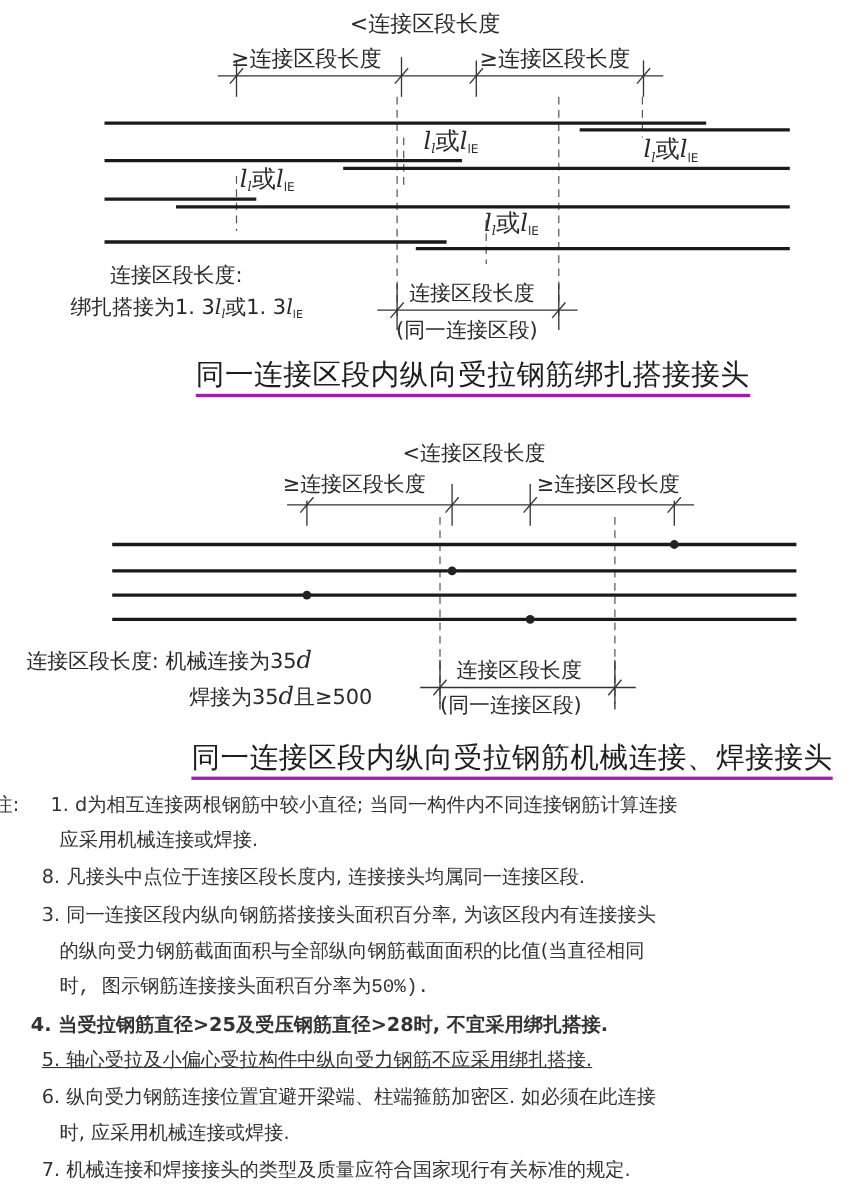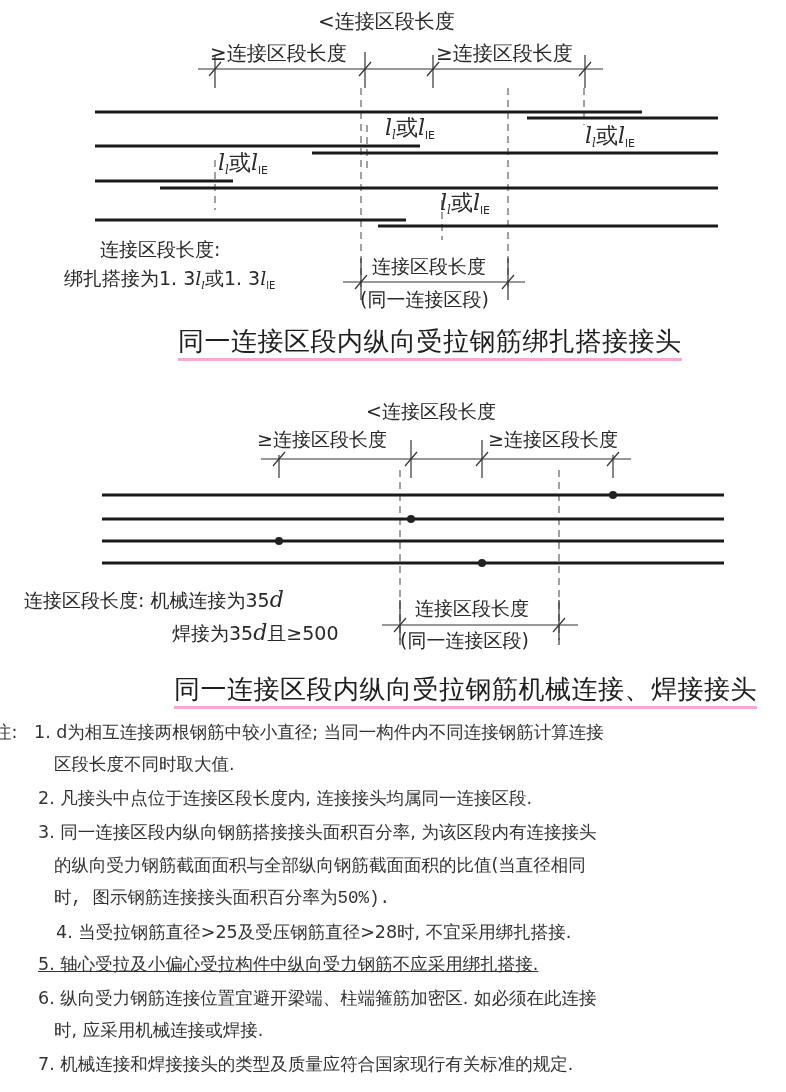--- a/index.html
+++ b/index.html
@@ -2,21 +2,21 @@
 <html><head>
 <meta charset="utf-8">
 <style>
   html, body { margin:0; padding:0; background:#ffffff; }
   body { width:786px; height:1092px; position:relative; overflow:hidden;
          font-family:"DejaVu Sans", sans-serif; color:#2a2a2a; }
   svg { position:absolute; left:0; top:0; }
   .t { font-family:"DejaVu Sans", sans-serif; fill:#2a2a2a; }
   .it { font-family:"DejaVu Serif", serif; font-style:italic; fill:#2a2a2a; }
   .title { position:absolute; font-size:26px; color:#1e1e1e; white-space:nowrap;
-           border-bottom:3px solid #f9a8d4; line-height:34px; letter-spacing:0.5px; }
+           border-bottom:3px solid #a21caf; line-height:34px; letter-spacing:0.5px; }
   .notes { position:absolute; left:0; top:716px; width:786px; font-size:17.5px;
            color:#333; line-height:32px; }
   .note { position:absolute; white-space:nowrap; }
 </style>
 </head>
 <body>
 
 <svg width="786" height="390" viewBox="0 0 786 390">
 
   <text class="t" x="318" y="28" font-size="20">&lt;连接区段长度</text>
@@ -119,24 +119,24 @@
       <line x1="553" y1="632" x2="565" y2="618"></line>
   </g>
   <text class="t" x="415" y="615" font-size="19">连接区段长度</text>
   <text class="t" x="400" y="647" font-size="19">(同一连接区段)</text>
 </svg>
 
 <div class="title" style="left:132px; top:672px;margin-left:42px;">同一连接区段内纵向受拉钢筋机械连接、焊接接头</div>
 
 <div class="notes">
   <span class="note" style="left:-6px; top:0;">注:</span>
-  <span class="note" style="left:34px; top:0;">1. d为相互连接两根钢筋中较小直径; 当同一构件内不同连接钢筋计算连接</span>
-  <span class="note" style="left:54px; top:32px;">区段长度不同时取大值.</span>
-  <span class="note" style="left:38px; top:66px;">2. 凡接头中点位于连接区段长度内, 连接接头均属同一连接区段.</span>
+  <span class="note" style="left:46px; top:0;">1. d为相互连接两根钢筋中较小直径; 当同一构件内不同连接钢筋计算连接</span>
+  <span class="note" style="left:54px; top:32px;">应采用机械连接或焊接.</span>
+  <span class="note" style="left:38px; top:66px;">8. 凡接头中点位于连接区段长度内, 连接接头均属同一连接区段.</span>
   <span class="note" style="left:38px; top:100px;">3. 同一连接区段内纵向钢筋搭接接头面积百分率, 为该区段内有连接接头</span>
   <span class="note" style="left:54px; top:133px;">的纵向受力钢筋截面面积与全部纵向钢筋截面面积的比值(当直径相同</span>
   <span class="note" style="left:54px; top:166px;font-family:Liberation Mono, monospace;">时, 图示钢筋连接接头面积百分率为50%).</span>
-  <span class="note" style="left:56px; top:200px;">4. 当受拉钢筋直径&gt;25及受压钢筋直径&gt;28时, 不宜采用绑扎搭接.</span>
+  <span class="note" style="left:28px; top:200px;font-weight:bold;">4. 当受拉钢筋直径&gt;25及受压钢筋直径&gt;28时, 不宜采用绑扎搭接.</span>
   <span class="note" style="left:38px; top:232px;text-decoration:underline;">5. 轴心受拉及小偏心受拉构件中纵向受力钢筋不应采用绑扎搭接.</span>
   <span class="note" style="left:38px; top:266px;">6. 纵向受力钢筋连接位置宜避开梁端、柱端箍筋加密区. 如必须在此连接</span>
   <span class="note" style="left:54px; top:298px;">时, 应采用机械连接或焊接.</span>
   <span class="note" style="left:38px; top:332px;">7. 机械连接和焊接接头的类型及质量应符合国家现行有关标准的规定.</span>
 </div>
 
 </body></html>

